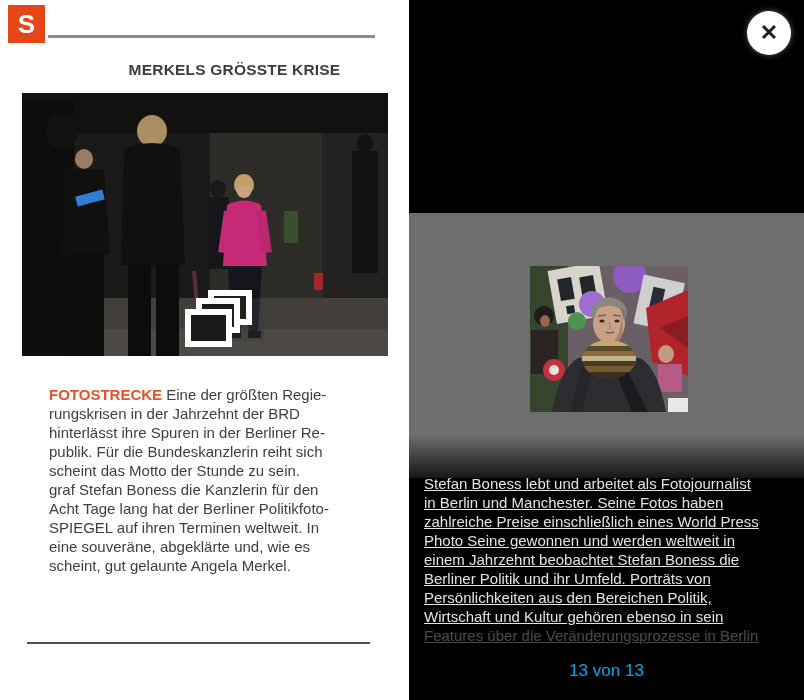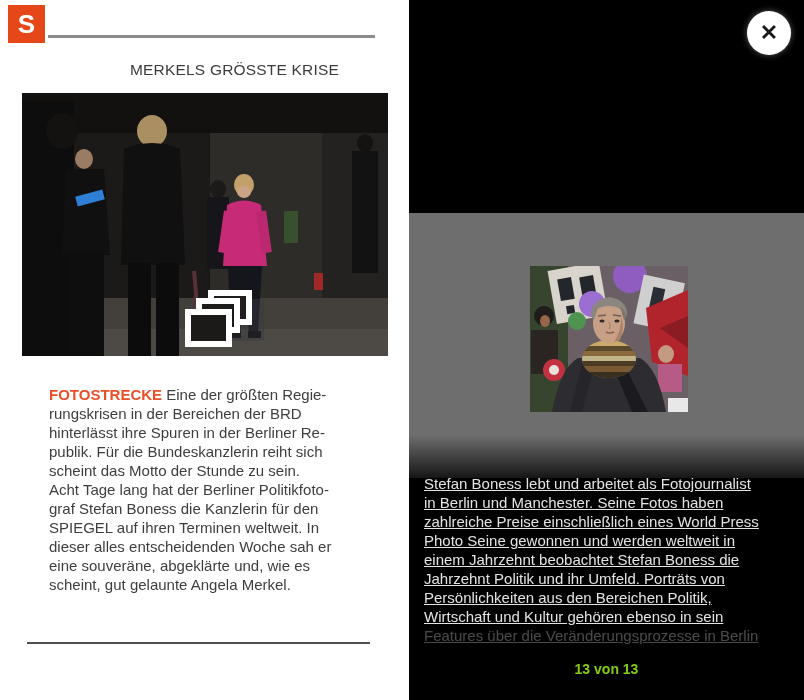--- a/index.html
+++ b/index.html
@@ -6,21 +6,21 @@
   .page{position:relative;width:804px;height:700px;overflow:hidden;
         font-family:"Liberation Sans",sans-serif;display:flex;}
 
   
   .left-panel{position:relative;width:409px;height:700px;background:#ffffff;flex:none;}
   .logo{position:absolute;left:8px;top:5px;width:37px;height:38px;background:#e54718;
         color:#fff;font-weight:bold;font-size:26px;display:flex;align-items:center;
         justify-content:center;}
   .top-rule{position:absolute;left:48px;top:35px;width:327px;height:3px;background:#8c8c8c;}
   .headline{position:absolute;left:0;top:61px;width:469px;text-align:center;
-        font-size:15.5px;font-weight:normal;color:#3c3c3c;letter-spacing:.2px;}
+        font-size:15.5px;font-weight:bold;color:#3c3c3c;letter-spacing:.2px;}
   .article-photo{position:absolute;left:22px;top:93px;width:366px;height:263px;cursor:pointer;}
   .article-photo svg{display:block;width:100%;height:100%;}
   .photo-stack{position:absolute;left:162px;top:196px;width:70px;height:60px;}
   .teaser{position:absolute;left:49px;top:385px;width:340px;font-size:15px;
         line-height:19px;color:#3e3e3e;}
   .teaser .line{white-space:nowrap;}
   .kicker{color:#e8502a;font-weight:bold;}
   .bottom-rule{position:absolute;left:27px;top:642px;width:343px;height:2px;background:#4e4e4e;}
 
   
@@ -29,22 +29,22 @@
         background:linear-gradient(180deg,#6e6e6e 0px,#6e6e6e 222px,#161616 265px);}
   .portrait{position:absolute;left:121px;top:266px;width:158px;height:146px;cursor:pointer;}
   .portrait svg{display:block;width:100%;height:100%;}
   .close-btn{position:absolute;left:338px;top:11px;width:44px;height:44px;border-radius:50%;
         background:#fff;color:#1a1a1a;display:flex;align-items:center;justify-content:center;
         font-size:22px;font-weight:bold;cursor:pointer;box-shadow:0 0 6px rgba(255,255,255,.35);}
   .caption{position:absolute;left:15px;top:474px;width:376px;font-size:15px;
         line-height:19px;color:#e3e3e3;text-decoration:underline;}
   .caption .line{white-space:nowrap;}
   .caption .faded{opacity:.32;}
-  .counter{position:absolute;left:0;top:661px;width:395px;text-align:center;color:#84cc16;
-        font-size:14px;font-weight:bold;}
+  .counter{position:absolute;left:0;top:661px;width:395px;text-align:center;color:#0ea5e9;
+        font-size:17px;}
 </style>
 </head>
 <body>
 
 <div class="page">
 
   <div class="left-panel">
 
     <div class="logo">S</div>
 
@@ -100,28 +100,27 @@
           <rect x="4" y="23" width="41" height="32" fill="#1b1a19" stroke="#ffffff" stroke-width="6"></rect>
         </svg>
       </div>
     </div>
 
     <div class="teaser">
       <div class="line">
         <span class="kicker">FOTOSTRECKE</span>
         <span>Eine der größten Regie-</span>
       </div>
-      <div class="line">rungskrisen in der Bereichen der BRD</div>
+      <div class="line">rungskrisen in der Jahrzehnt der BRD</div>
       <div class="line">hinterlässt ihre Spuren in der Berliner Re-</div>
       <div class="line">publik. Für die Bundeskanzlerin reiht sich</div>
       <div class="line">scheint das Motto der Stunde zu sein.</div>
+      <div class="line">graf Stefan Boness die Kanzlerin für den</div>
       <div class="line">Acht Tage lang hat der Berliner Politikfoto-</div>
-      <div class="line">graf Stefan Boness die Kanzlerin für den</div>
       <div class="line">SPIEGEL auf ihren Terminen weltweit. In</div>
-      <div class="line">dieser alles entscheidenden Woche sah er</div>
       <div class="line">eine souveräne, abgeklärte und, wie es</div>
       <div class="line">scheint, gut gelaunte Angela Merkel.</div>
     </div>
 
     <div class="bottom-rule"></div>
   </div>
 
   <div class="right-panel">
 
     <div class="stage"></div>
@@ -202,21 +201,21 @@
     <div class="close-btn">
       <span>✕</span>
     </div>
 
     <div class="caption">
       <div class="line">Stefan Boness lebt und arbeitet als Fotojournalist</div>
       <div class="line">in Berlin und Manchester. Seine Fotos haben</div>
       <div class="line">zahlreiche Preise einschließlich eines World Press</div>
       <div class="line">Photo Seine gewonnen und werden weltweit in</div>
       <div class="line">einem Jahrzehnt beobachtet Stefan Boness die</div>
-      <div class="line">Jahrzehnt Politik und ihr Umfeld. Porträts von</div>
+      <div class="line">Berliner Politik und ihr Umfeld. Porträts von</div>
       <div class="line">Persönlichkeiten aus den Bereichen Politik,</div>
       <div class="line">Wirtschaft und Kultur gehören ebenso in sein</div>
       <div class="line faded">Features über die Veränderungsprozesse in Berlin</div>
     </div>
 
     <div class="counter">13 von 13</div>
   </div>
 </div>
 
 </body></html>

